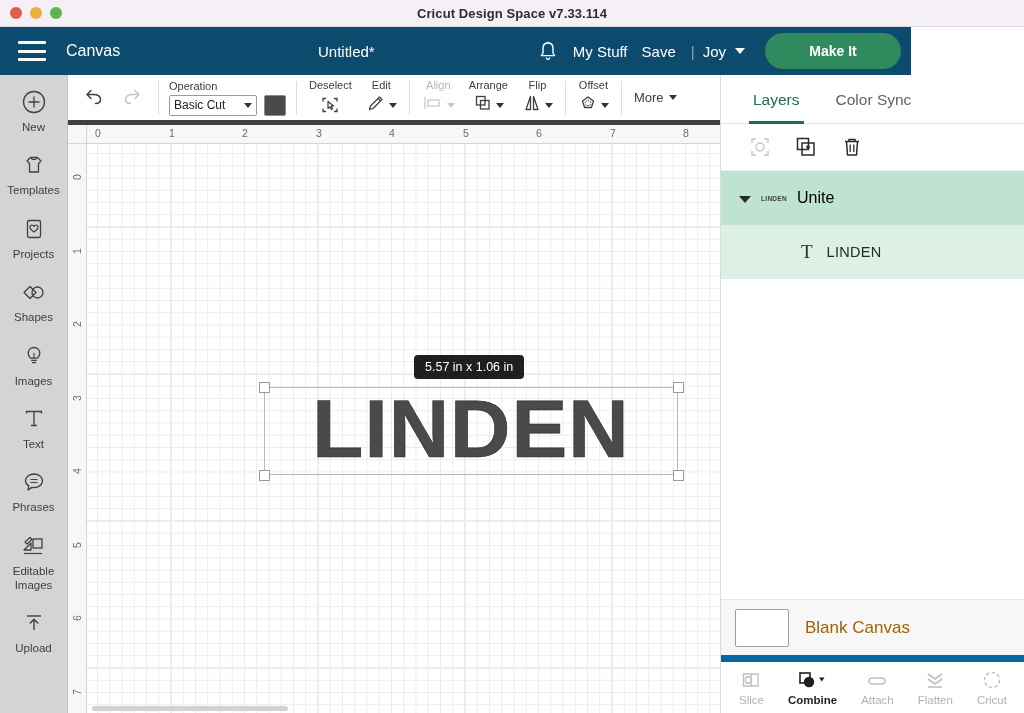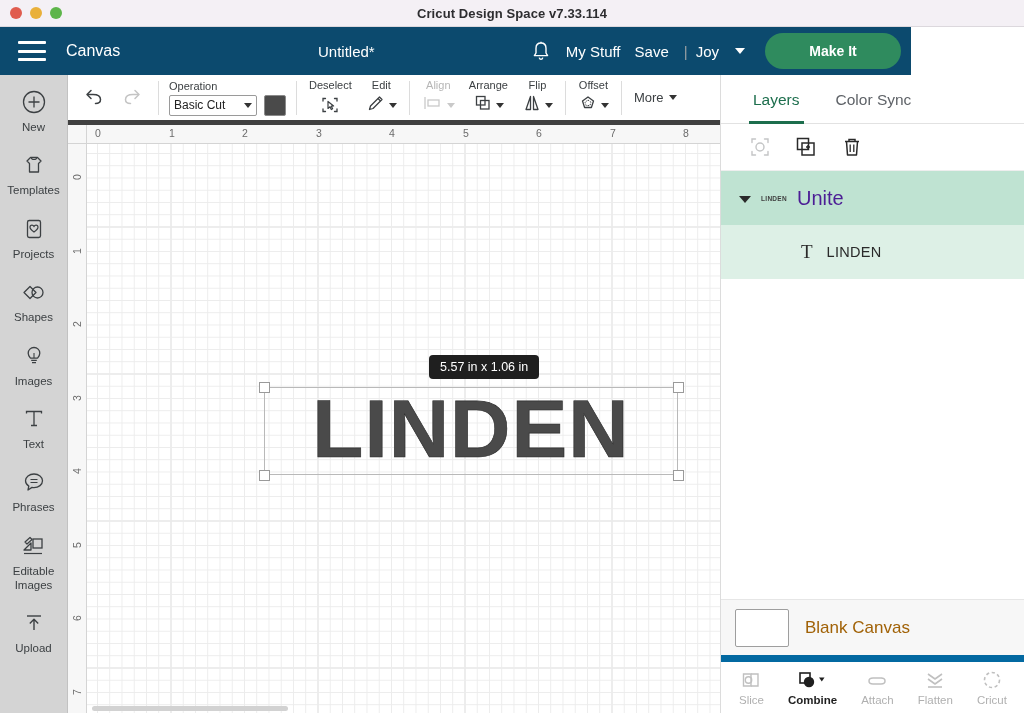--- a/index.html
+++ b/index.html
@@ -36,21 +36,21 @@
   .hamburger span { display: block; height: 3px; background: #fff; border-radius: 1px; }
   .canvas-label { margin-left: 20px; font-size: 16px; color: #fff; }
   .doc-title { position: absolute; left: 318px; font-size: 15px; color: #fff; }
   .header-right {
     position: absolute; right: 0; display: flex; align-items: center;
     height: 48px; padding-right: 10px; gap: 0;
   }
   .bell { width: 20px; height: 22px; margin-right: 8px; display:flex; align-items:center; justify-content:center; }
   .hdr-link { font-size: 15px; color: #fff; margin: 0 7px; cursor: pointer; }
   .hdr-div { color: #9aa0a4; margin: 0 8px; font-size: 15px; }
-  .machine { font-size: 15px; color: #fff; margin-right: 16px; }
+  .machine { font-size: 15px; color: #fff; margin-right: 9px; }
   .chev-d { width: 0; height: 0; border-left: 5px solid transparent;
     border-right: 5px solid transparent; border-top: 6px solid #fff; margin-right: 10px; }
   .makeit {
     background: #2f8b5e; color: #fff; border: none; border-radius: 22px;
     width: 136px; height: 36px; font-size: 14px; font-weight: bold;
     cursor: pointer; margin-left: 10px; font-family: "Liberation Sans", sans-serif;
   }
 
   
   .sidebar {
@@ -117,21 +117,21 @@
     background-image:
       linear-gradient(to right, #ececec 1px, transparent 1px),
       linear-gradient(to bottom, #ececec 1px, transparent 1px),
       linear-gradient(to right, #dcdcdc 1px, transparent 1px),
       linear-gradient(to bottom, #dcdcdc 1px, transparent 1px);
     background-size: 12.25px 12.25px, 12.25px 12.25px, 73.5px 73.5px, 73.5px 73.5px;
     background-position: 10px 0px, 0px 9px, 10px 0px, 0px 9px;
   }
 
   .size-badge {
-    position: absolute; left: 361px; top: 230px; background: #1f1f1f; color: #fff;
+    position: absolute; left: 346px; top: 230px; background: #1f1f1f; color: #fff;
     font-size: 12.5px; padding: 5px 11px; border-radius: 4px; z-index: 6; white-space: nowrap;
   }
   .design-text {
     position: absolute; left: 196px; top: 262px; width: 414px; height: 88px; z-index: 5;
   }
   .design-text svg { display: block; }
   .sel-box {
     position: absolute; left: 196px; top: 262px; width: 414px; height: 88px;
     border: 1px solid #b9b9b9; z-index: 6;
   }
@@ -157,21 +157,21 @@
     padding-left: 28px; border-bottom: 1px solid #eee; }
   .lt-ico { cursor: pointer; display: flex; align-items: center; }
   .lt-ico.disabled { opacity: .3; cursor: default; }
 
   .layer-group { background: #bfe3d2; height: 54px; display: flex; align-items: center;
     padding-left: 18px; gap: 10px; cursor: pointer; }
   .grp-chev { width: 0; height: 0; border-left: 6px solid transparent;
     border-right: 6px solid transparent; border-top: 7px solid #2a2a2a; margin-top: 3px; }
   .grp-thumb { font-size: 6.5px; font-weight: bold; color: #3f3f3f; letter-spacing: .3px;
     background: transparent; }
-  .grp-name { font-size: 20px; color: #4c1d95; }
+  .grp-name { font-size: 16px; color: #000000; }
   .layer-child { background: #ddf0e6; height: 54px; display: flex; align-items: center;
     padding-left: 80px; gap: 14px; cursor: pointer; }
   .child-t { font-family: "Liberation Serif", serif; font-size: 19px; color: #2a2a2a; }
   .child-name { font-size: 14.5px; color: #2a2a2a; letter-spacing: .3px; }
 
   .blank-row {
     position: absolute; bottom: 58px; left: 0; width: 304px; height: 56px;
     background: #f7f7f7; display: flex; align-items: center; padding-left: 14px; gap: 16px;
     border-top: 1px solid #e6e6e6;
   }

